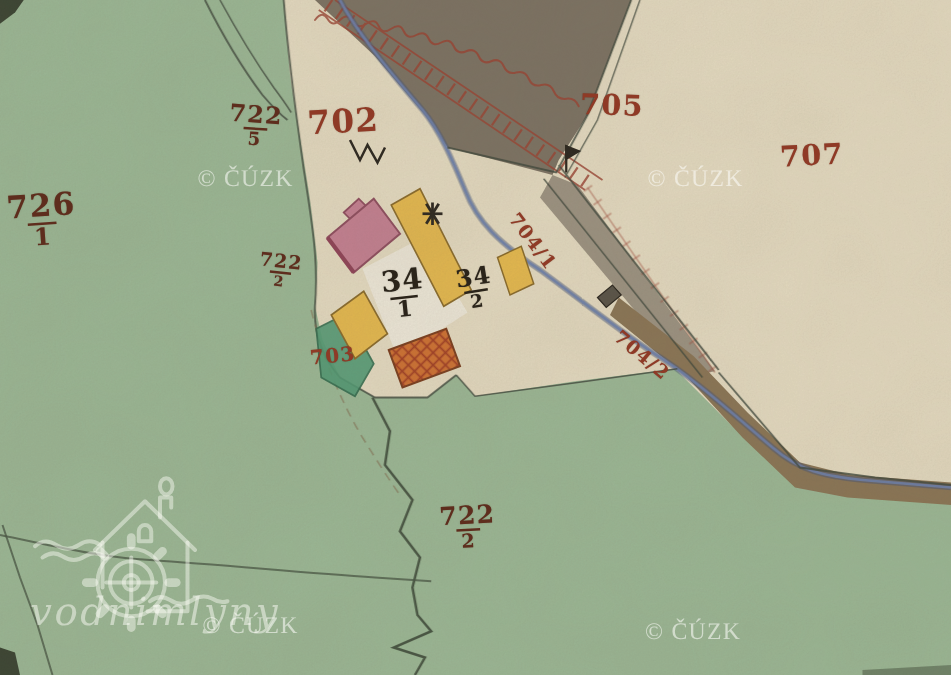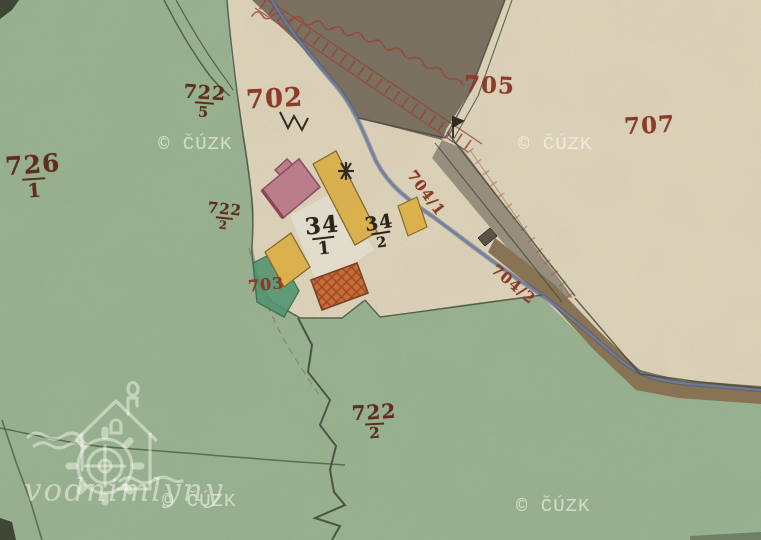--- a/index.html
+++ b/index.html
@@ -12,21 +12,21 @@
   
   .labels{position:absolute;inset:0;pointer-events:none;}
   .lbl{position:absolute;font-weight:bold;line-height:.95;letter-spacing:1px;
        text-shadow:0 0 1px rgba(60,20,10,.35);}
   .rust{color:#8f3a26;}
   .maroon{color:#5e2d1d;}
   .ink{color:#2b241a;text-shadow:0 0 1px rgba(0,0,0,.4);}
   .frac{display:inline-flex;flex-direction:column;align-items:center;}
   .frac .den{border-top:2px solid currentColor;font-size:76%;padding:1px 4px 0 4px;margin-top:1px;}
   
-  .wm{position:absolute;font-family:Liberation Mono, monospace;font-size:19px;
+  .wm{position:absolute;font-family:Liberation Serif, serif;font-size:19px;
       color:rgba(252,252,248,.58);letter-spacing:1px;pointer-events:none;}
   .wm-site{position:absolute;font-family:"DejaVu Serif",serif;font-style:italic;
       font-size:31px;color:rgba(252,252,245,.50);letter-spacing:2px;pointer-events:none;}
 </style>
 </head>
 <body>
 
 <div class="stage">
 
   <svg width="761" height="540" viewBox="0 0 761 540">

